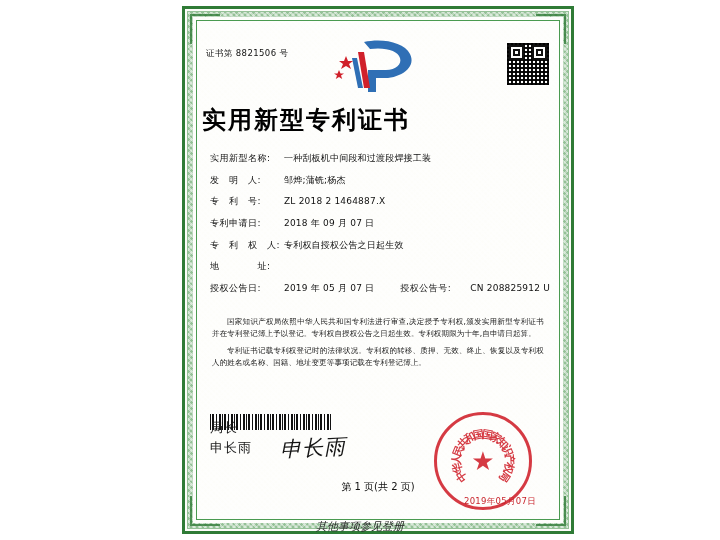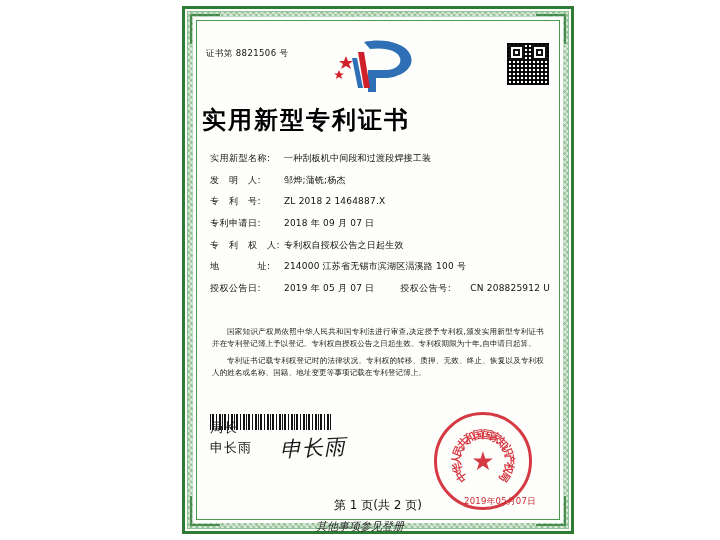--- a/index.html
+++ b/index.html
@@ -172,21 +172,21 @@
     width: 70px;
     letter-spacing: .5px;
     white-space: nowrap;
   }
 
   
   .legal {
     position: absolute;
     left: 10px;
     right: 10px;
-    top: 300px;
+    top: 290px;
     font-size: 7.5px;
     line-height: 1.65;
     text-align: justify;
     color: #1a1a1a;
     letter-spacing: .15px;
   }
   .legal p { margin: 0 0 4px 0; text-indent: 15px; }
 
   
   .barcode {
@@ -261,23 +261,23 @@
     font-size: 8.5px;
     color: #c8242c;
     letter-spacing: .3px;
     white-space: nowrap;
   }
 
   
   .page-no {
     position: absolute;
     left: 0; right: 0;
-    bottom: 0;
+    bottom: 20px;
     text-align: center;
-    font-size: 12px;
+    font-size: 10px;
     color: #111;
   }
 
   
   .caption {
     position: absolute;
     left: 0; right: 0;
     bottom: 6px;
     text-align: center;
     font-family: "DejaVu Serif", "Liberation Serif", serif;
@@ -345,21 +345,20 @@
           <div class="field-value">2018 年 09 月 07 日</div>
         </div>
 
         <div class="field-row">
           <div class="field-label">专　利　权　人:</div>
           <div class="field-value">专利权自授权公告之日起生效</div>
         </div>
 
         <div class="field-row">
           <div class="field-label">地　　　　址:</div>
-          <div class="field-value">214000 江苏省无锡市滨湖区滆溪路 100 号</div>
         </div>
 
         <div class="field-row dual">
           <div class="field-label">授权公告日:</div>
           <div class="field-value">2019 年 05 月 07 日</div>
           <div class="field-label2">授权公告号:</div>
           <div class="field-value">CN 208825912 U</div>
         </div>
 
       </div>

